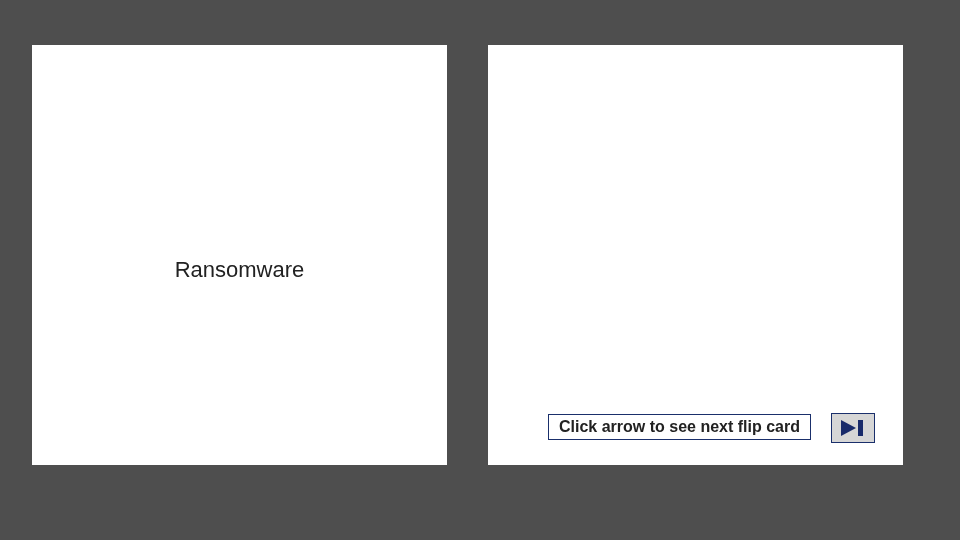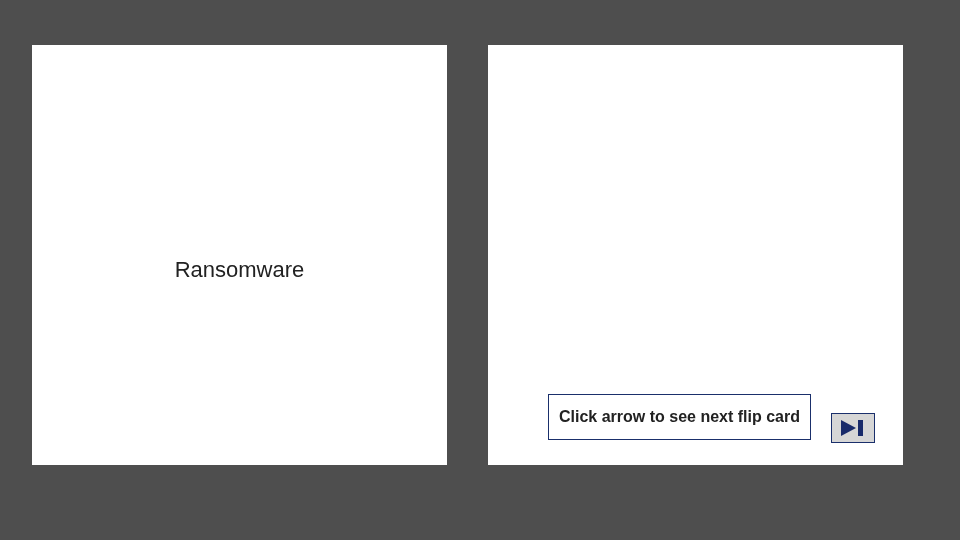--- a/index.html
+++ b/index.html
@@ -39,21 +39,21 @@
       color: #222;
     }
     .instruction {
       position: absolute;
       bottom: 25px;
       left: 60px;
       font-size: 16px;
       font-weight: bold;
       color: #222;
       border: 1px solid #1a2f6b;
-      padding: 13px 10px;
+      padding: 3px 10px;
       background: #fff;
     }
     .next-btn {
       position: absolute;
       bottom: 22px;
       right: 28px;
       width: 44px;
       height: 30px;
       background: #d6d6d6;
       border: 1px solid #1a2f6b;

